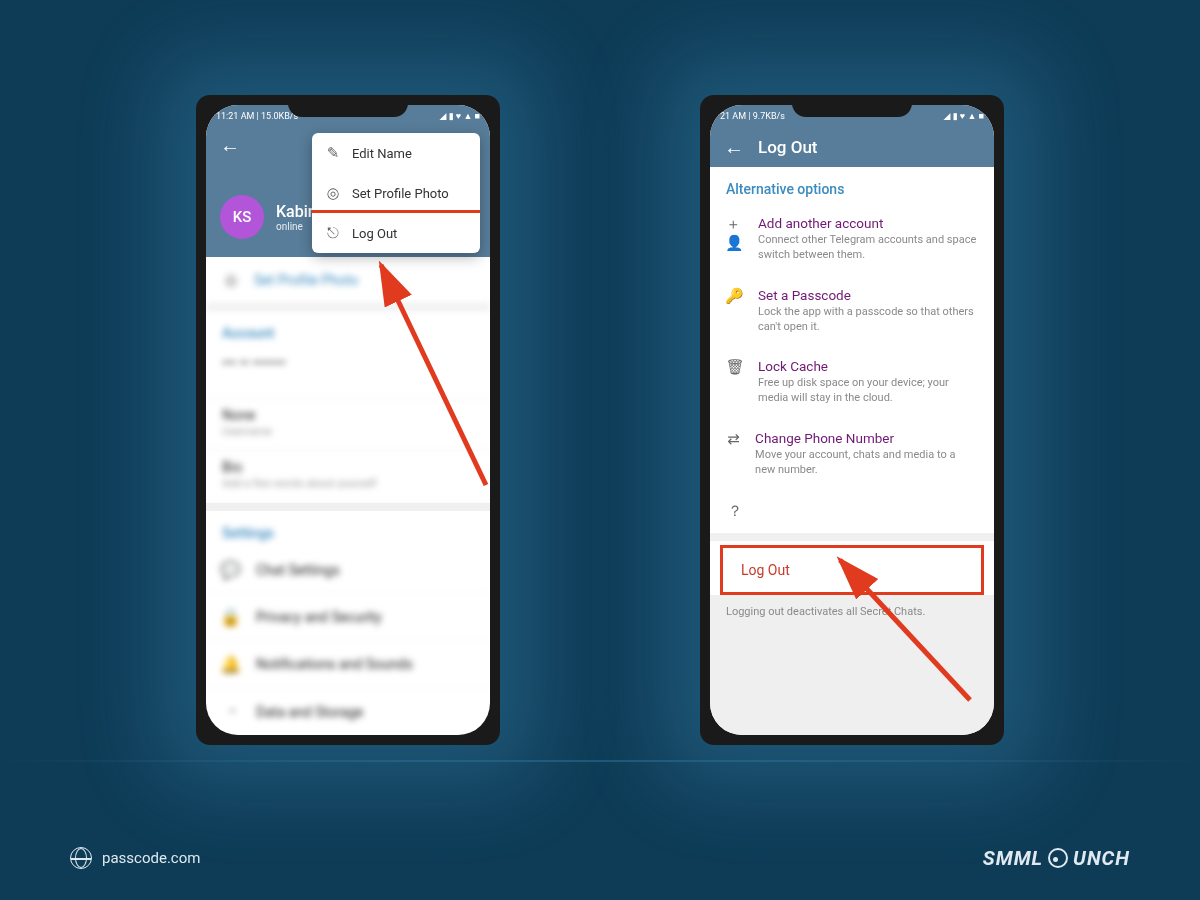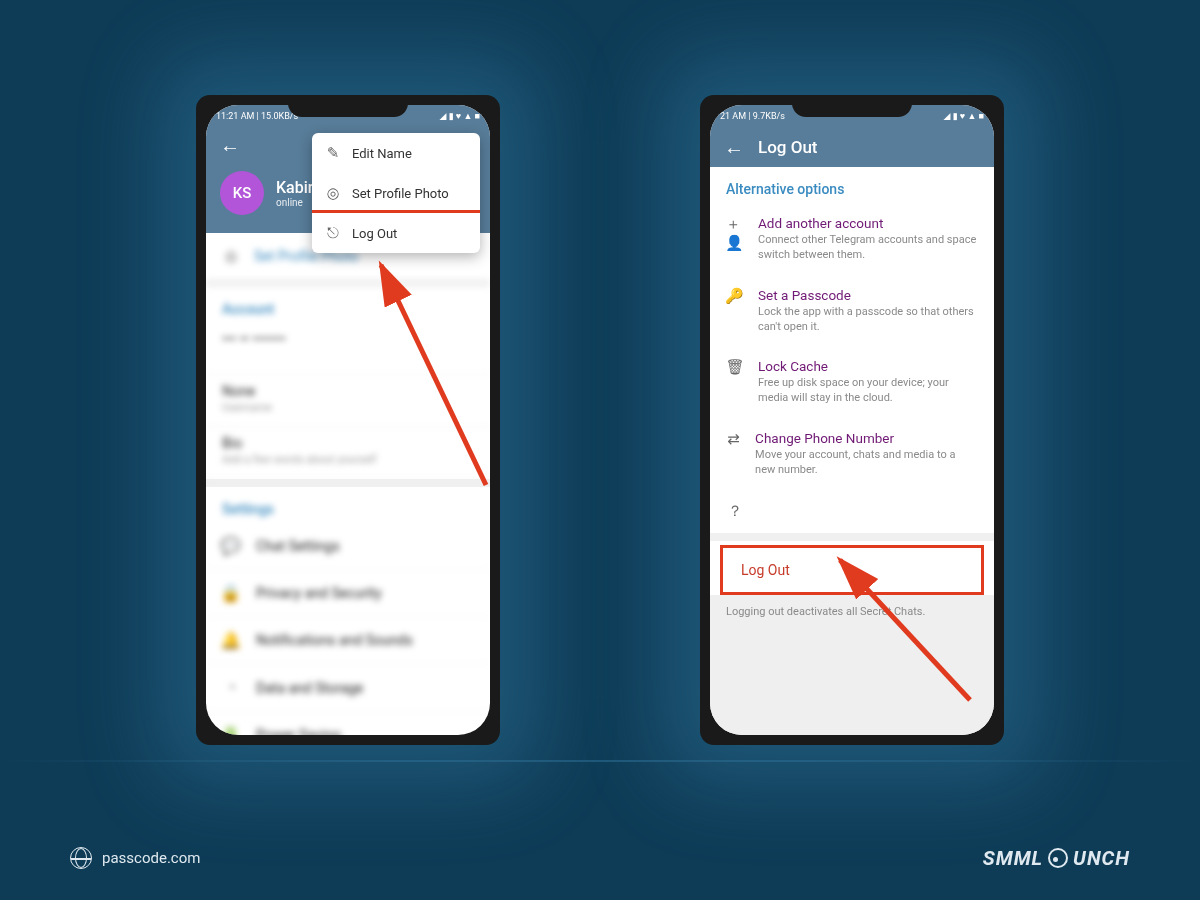--- a/index.html
+++ b/index.html
@@ -7,21 +7,21 @@
 .phones{display:flex;justify-content:center;gap:200px;padding-top:95px}
 .phone{width:304px;height:650px;background:#1a1a1a;border-radius:14px;padding:10px;position:relative;box-shadow:0 0 80px 40px rgba(90,180,230,.22)}
 .screen{width:100%;height:100%;background:#fff;border-radius:32px;overflow:hidden;position:relative}
 .notch{position:absolute;top:0;left:50%;transform:translateX(-50%);width:120px;height:22px;background:#1a1a1a;border-radius:0 0 14px 14px;z-index:50}
 .statusbar{height:22px;background:#587d9a;display:flex;align-items:center;justify-content:space-between;padding:0 10px;font-size:9px;color:#fff}
 .header{background:#587d9a;color:#fff;padding:10px 14px;display:flex;align-items:center;gap:14px}
 .header.tall{flex-direction:column;align-items:flex-start;padding:8px 14px 18px}
 .back-row{display:flex;align-items:center;gap:16px;width:100%}
 .back{font-size:20px;line-height:1}
 .title{font-size:17px;font-weight:500}
-.profile-row{display:flex;align-items:center;gap:12px;margin-top:2px}
+.profile-row{display:flex;align-items:center;gap:12px;margin-top:26px}
 .avatar{width:44px;height:44px;border-radius:50%;background:#b255d8;display:flex;align-items:center;justify-content:center;font-size:15px;font-weight:500;color:#fff}
 .pname{font-size:16px;font-weight:500}
 .pstatus{font-size:10px;opacity:.85}
 .dropdown{position:absolute;top:28px;right:10px;width:168px;background:#fff;border-radius:6px;box-shadow:0 4px 14px rgba(0,0,0,.3);z-index:40;overflow:hidden}
 .dd-item{padding:11px 12px;font-size:13px;color:#333;display:flex;align-items:center;gap:10px}
 .dd-item.hl{border:3px solid #e03a1f;margin:-3px}
 .ico{width:18px;display:inline-flex;justify-content:center;color:#666;font-size:15px}
 .arrow{position:absolute;z-index:45;pointer-events:none}
 .action-row{padding:14px 16px;color:#3a8bc0;font-size:14px;display:flex;align-items:center;gap:14px;border-bottom:8px solid #f0f0f0}
 .section-label{padding:14px 16px 6px;color:#3a8bc0;font-size:14px;font-weight:500}

